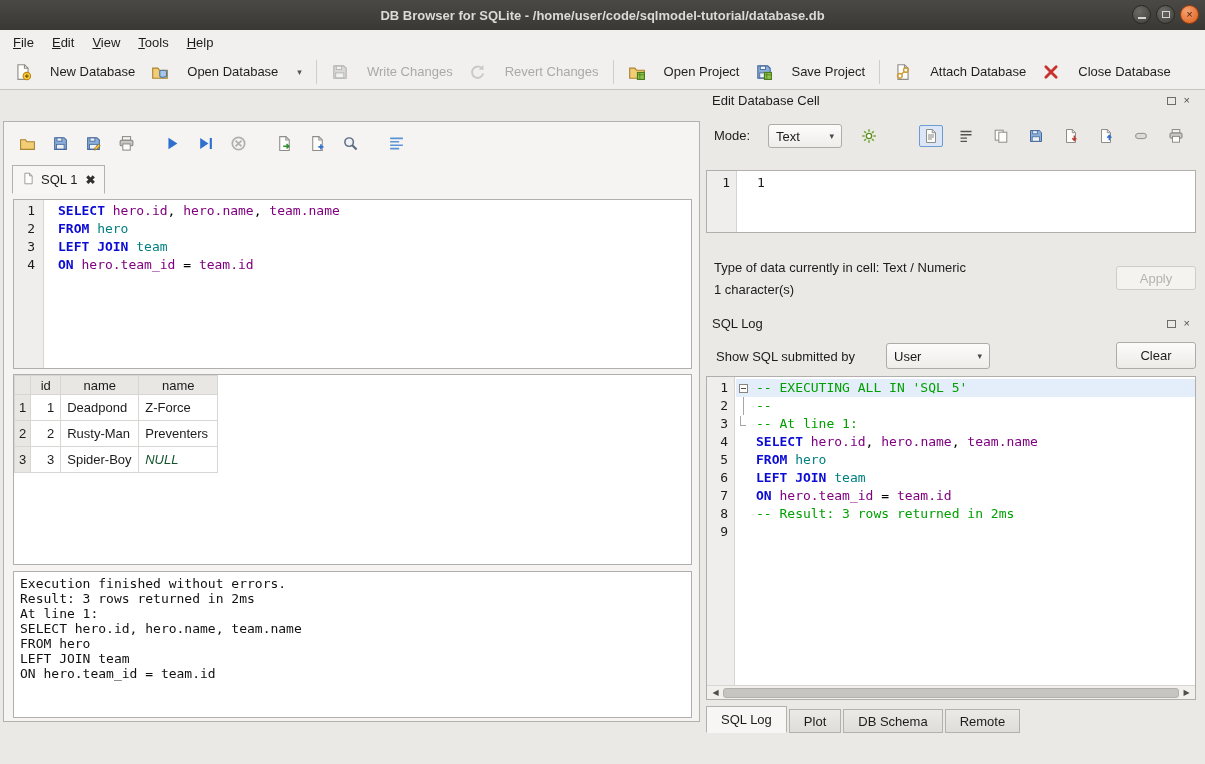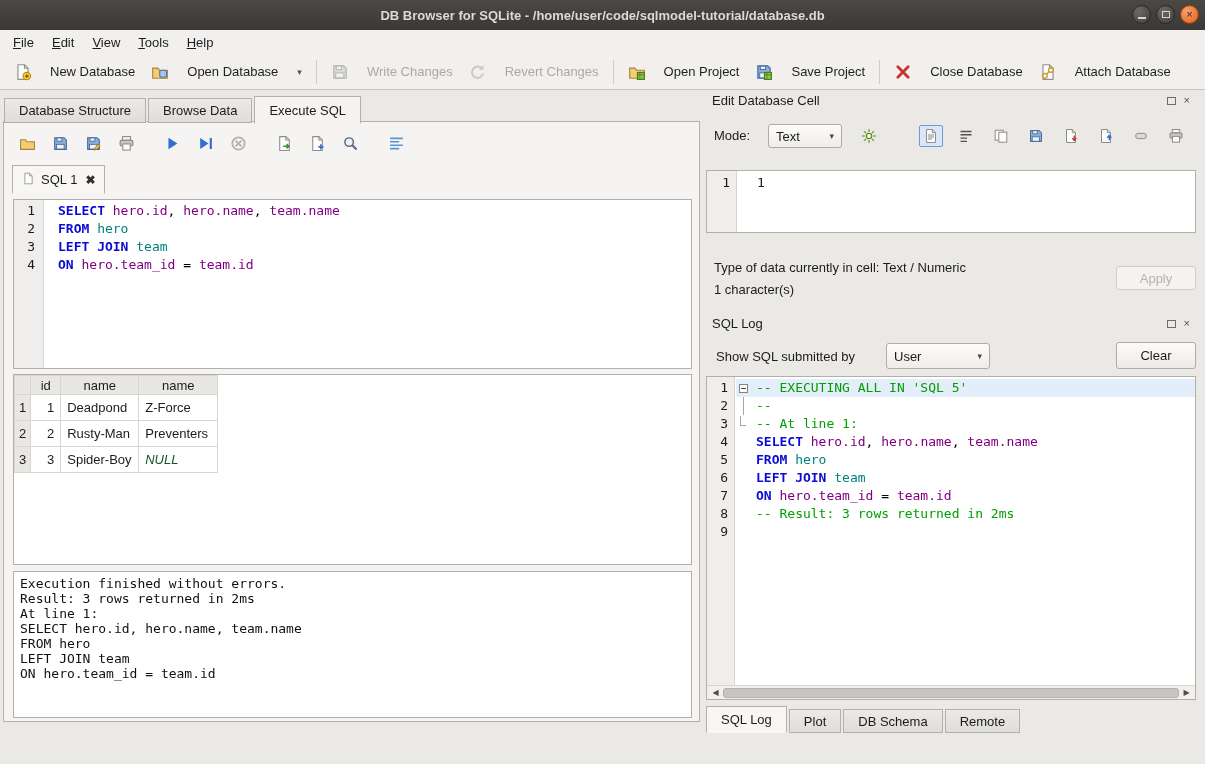--- a/index.html
+++ b/index.html
@@ -223,46 +223,41 @@
             <rect x="8.4" y="8.4" width="6.2" height="6.2" fill="#8bc34a" stroke="#4e7a1e"></rect>
             <path d="M8.4 10.5h6.2M10.5 8.4v6.2" stroke="#4e7a1e" stroke-width=".7"></path>
           </svg>
         </span>
         <span>Save Project</span>
       </div>
       <div class="tool-sep"></div>
       <div class="tool-btn">
         <span class="tool-icon">
           <svg width="18" height="18" viewBox="0 0 16 16" xmlns="http://www.w3.org/2000/svg">
-            <path d="M3.4 3.4L12.6 12.6M12.6 3.4L3.4 12.6" stroke="#c8312d" stroke-width="2.5" stroke-linecap="round"></path>
-          </svg>
-        </span>
-        <span>Close Database</span>
-      </div>
-      <div class="tool-btn">
-        <span class="tool-icon">
-          <svg width="18" height="18" viewBox="0 0 16 16" xmlns="http://www.w3.org/2000/svg">
             <path d="M3.5 1.5h5.8l3.2 3.2v9.8H3.5z" fill="#fdfdfc" stroke="#8f8d89"></path>
             <path d="M9.3 1.5v3.2h3.2" fill="none" stroke="#8f8d89"></path>
             <circle cx="5.2" cy="11.4" r="2.1" fill="none" stroke="#cf9f35" stroke-width="1.3"></circle>
             <circle cx="10.6" cy="6.2" r="2.1" fill="none" stroke="#cf9f35" stroke-width="1.3"></circle>
             <path d="M6.6 10L9.2 7.5" stroke="#cf9f35" stroke-width="1.3"></path>
           </svg>
         </span>
         <span>Attach Database</span>
       </div>
+      <div class="tool-btn">
+        <span class="tool-icon">
+          <svg width="18" height="18" viewBox="0 0 16 16" xmlns="http://www.w3.org/2000/svg">
+            <path d="M3.4 3.4L12.6 12.6M12.6 3.4L3.4 12.6" stroke="#c8312d" stroke-width="2.5" stroke-linecap="round"></path>
+          </svg>
+        </span>
+        <span>Close Database</span>
+      </div>
     </div>
 
   <div class="workspace">
 
-    <div class="main-tabs" id="main-tabs">
-        <div class="mtab">Database Structure</div>
-        <div class="mtab">Browse Data</div>
-        <div class="mtab active">Execute SQL</div>
-      </div>
 
     <div class="left-frame">
       <div class="sql-toolbar" id="sql-toolbar">
           <div class="sqlt-icon">
             <svg width="17" height="17" viewBox="0 0 16 16" xmlns="http://www.w3.org/2000/svg">
               <path d="M1.5 4.5h4.6l1.4 1.9h7v7.1H1.5z" fill="#f2cd74" stroke="#a98432"></path>
             </svg>
           </div>
           <div class="sqlt-icon">
             <svg width="17" height="17" viewBox="0 0 16 16" xmlns="http://www.w3.org/2000/svg">

